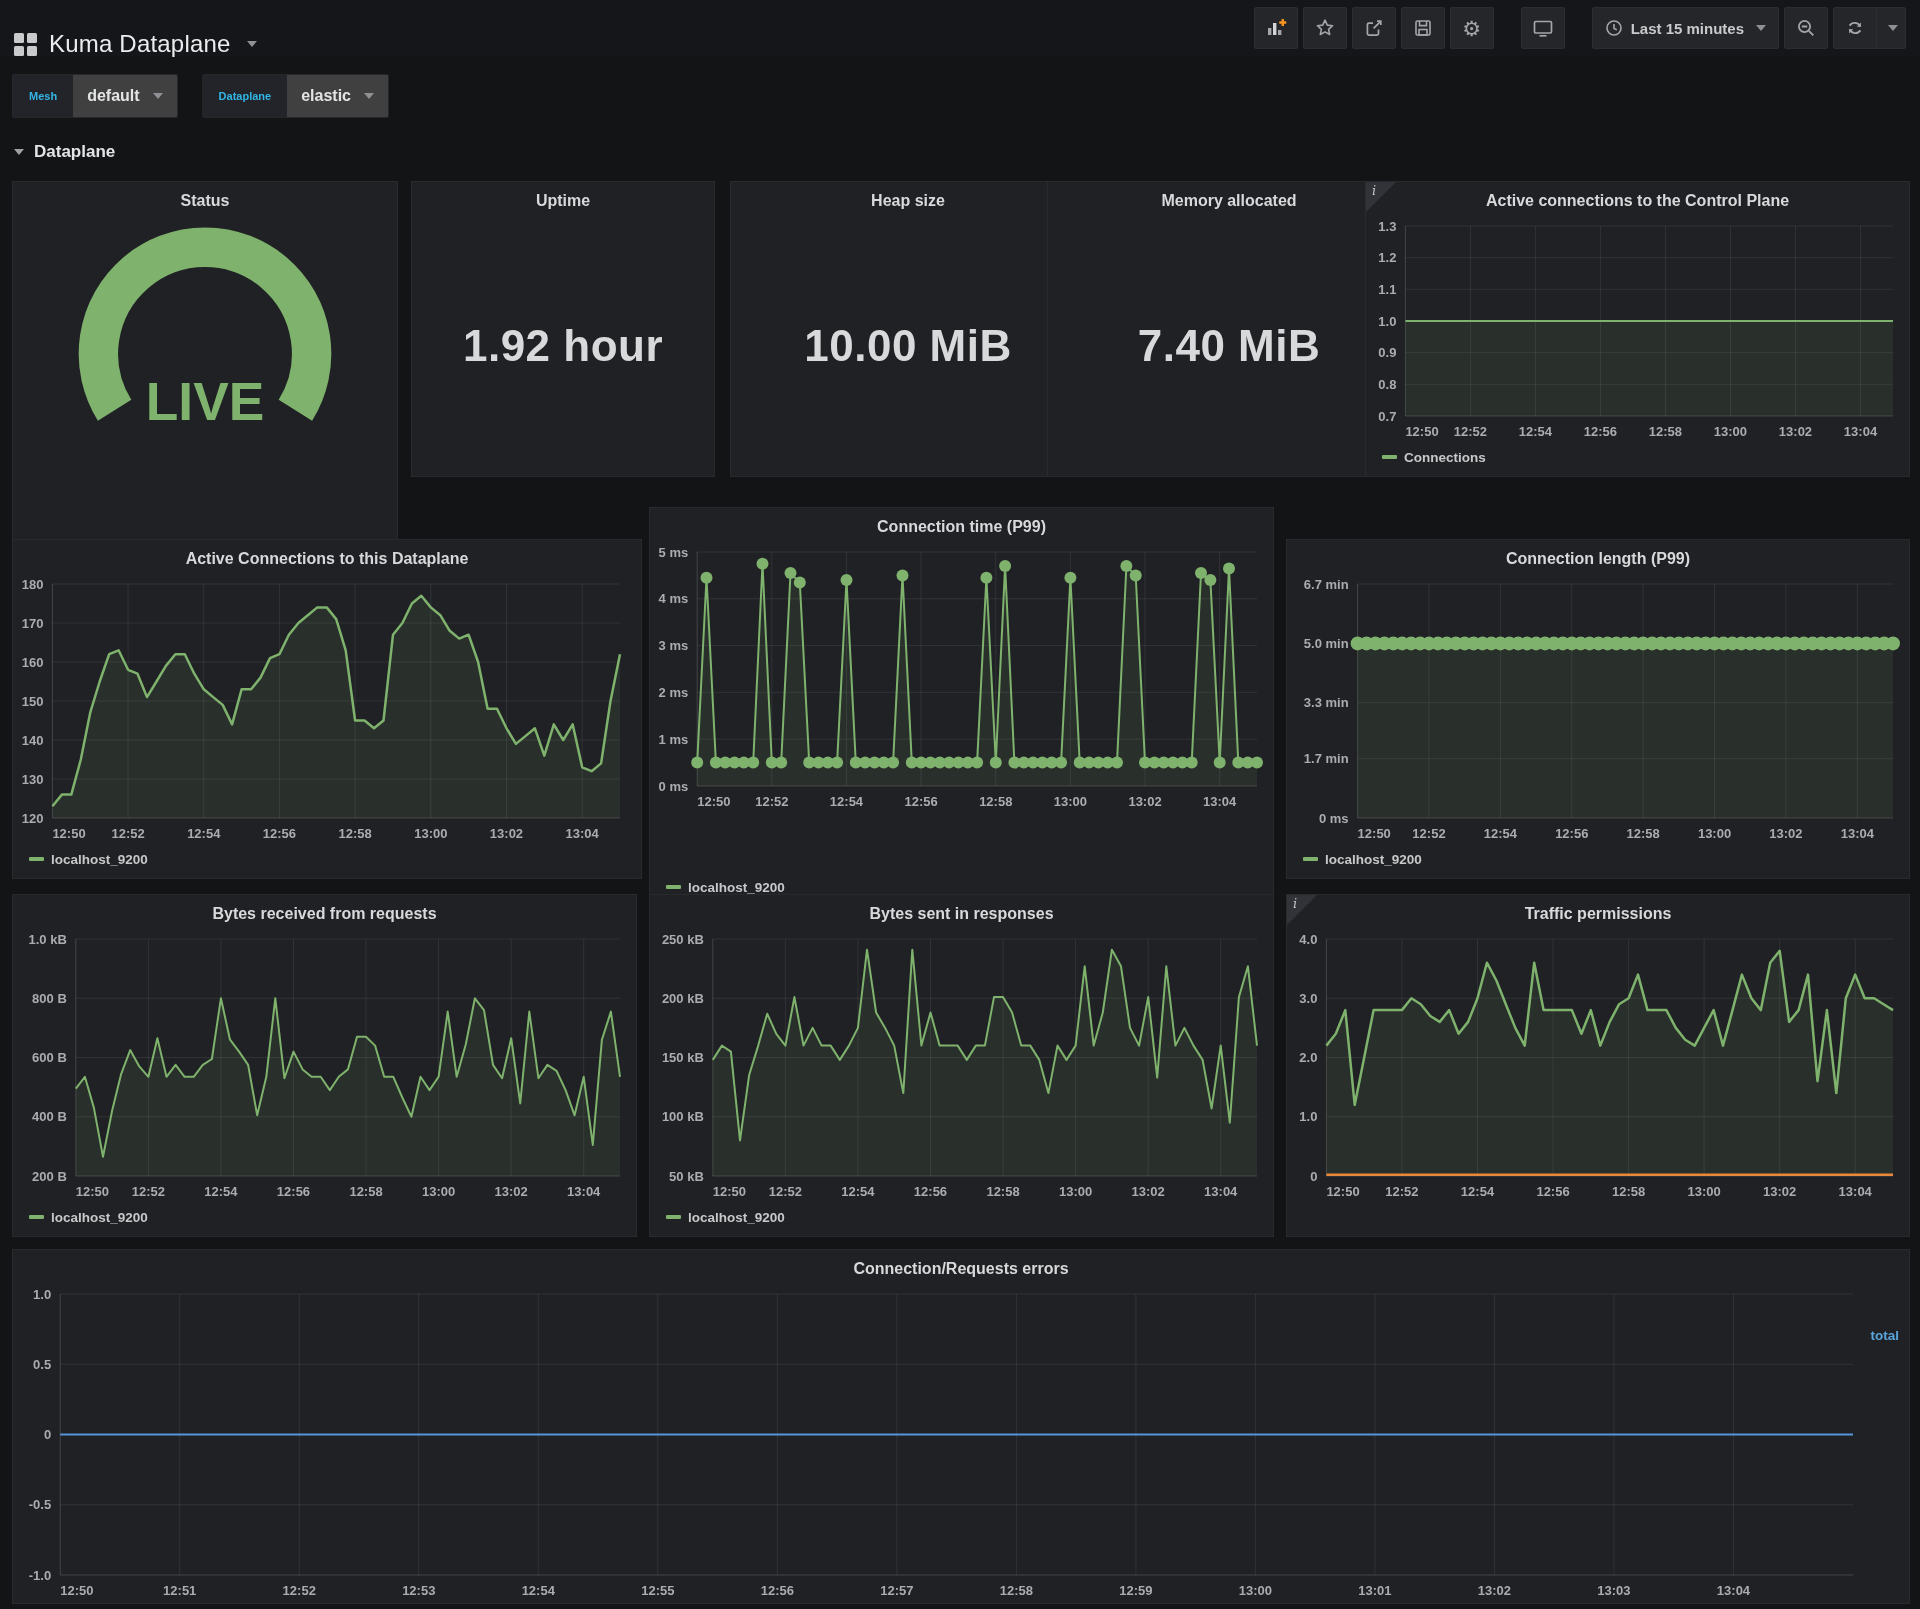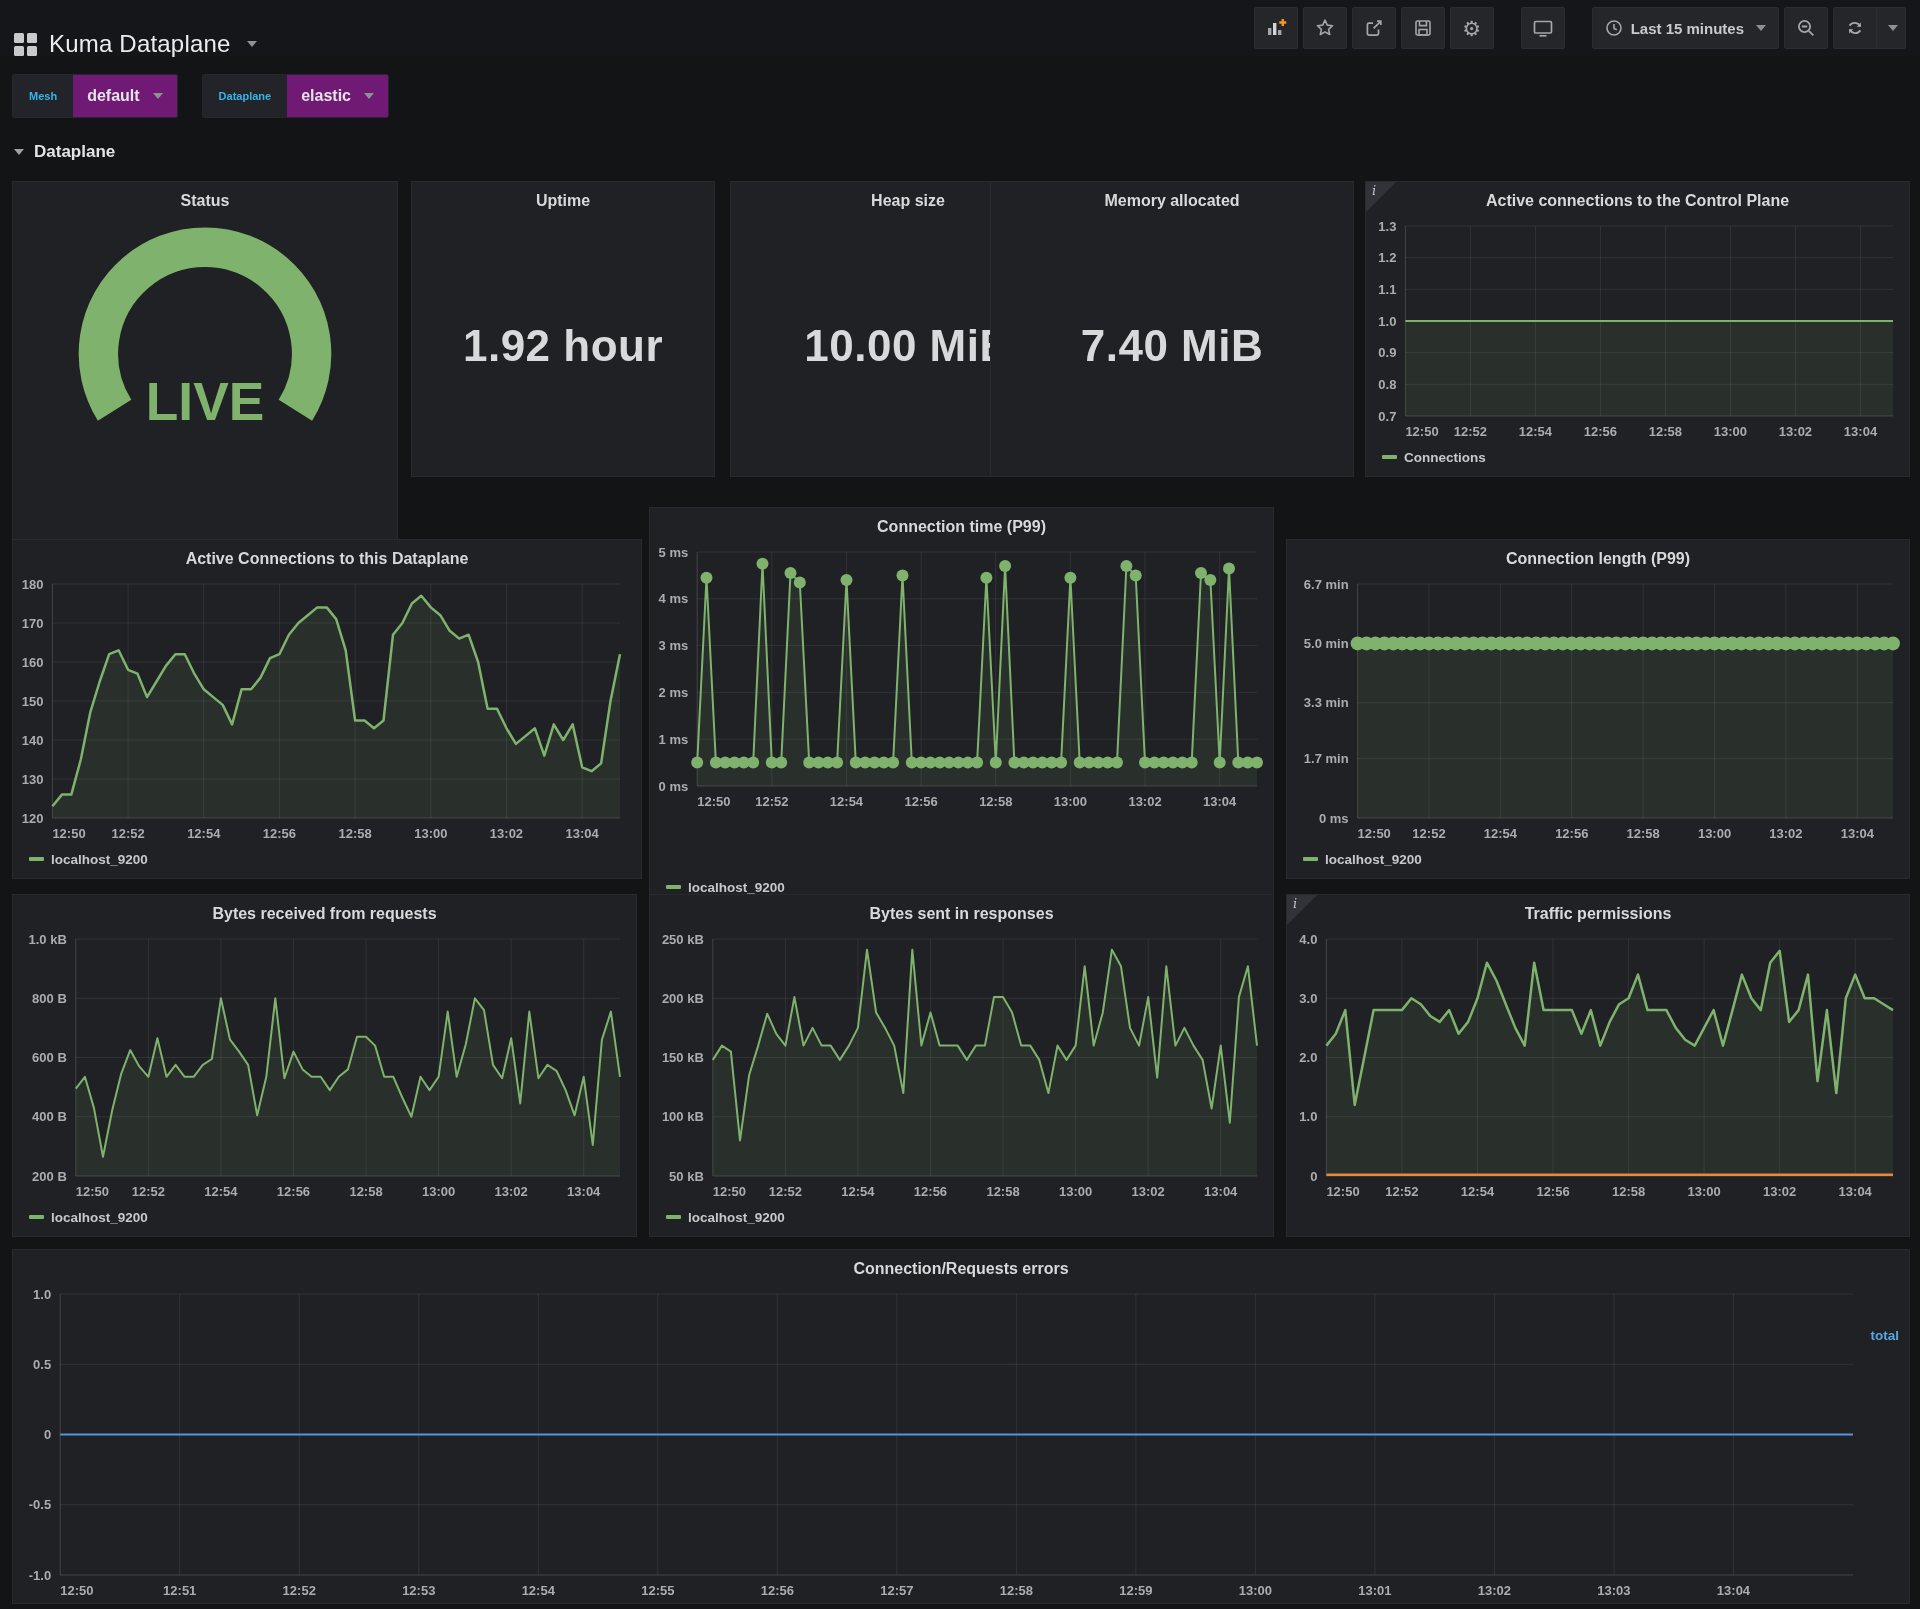--- a/index.html
+++ b/index.html
@@ -18,21 +18,21 @@
   .nav-btn.gap{margin-left:22px;}
   .time-btn{padding:0 12px;gap:8px;font-size:15px;font-weight:700;color:#c9cacb;}
   .refresh-split{display:flex;align-items:stretch;padding:0;}
   .refresh-main{display:flex;align-items:center;justify-content:center;width:42px;}
   .refresh-caret{display:flex;align-items:center;justify-content:center;width:28px;border-left:1px solid #2c2d31;}
 
   
   .submenu{position:absolute;top:74px;left:12px;display:flex;gap:24px;}
   .var-chip{display:flex;align-items:stretch;height:42px;border:1px solid #26272b;border-radius:2px;overflow:hidden;cursor:pointer;}
   .var-label{display:flex;align-items:center;padding:0 16px;background:#222429;color:#33b5e5;font-weight:700;font-size:11px;}
-  .var-value{display:flex;align-items:center;gap:9px;padding:0 14px;background:#701a75;color:#e3e4e6;font-weight:700;font-size:16px;}
+  .var-value{display:flex;align-items:center;gap:9px;padding:0 14px;background:#404040;color:#e3e4e6;font-weight:700;font-size:16px;}
 
   
   .row-head{position:absolute;left:14px;display:flex;align-items:center;gap:10px;cursor:pointer;height:28px;}
   .row-head .chev{width:0;height:0;border-left:5px solid transparent;border-right:5px solid transparent;border-top:6px solid #9fa1a4;}
   .row-head .row-title{font-size:17px;font-weight:700;color:#e3e4e6;}
 
   
   .panel{position:absolute;background:#202124;border:1px solid rgba(255,255,255,0.045);box-sizing:border-box;display:flex;flex-direction:column;}
   .panel-title{height:30px;flex:0 0 30px;display:flex;align-items:center;justify-content:center;font-size:16px;font-weight:700;color:#d8d9da;cursor:pointer;padding-top:4px;}
   .panel-body{flex:1;position:relative;}
@@ -167,21 +167,21 @@
   <div class="panel-body">
       <div class="stat-value">1.92 hour</div>
     </div>
 </div>
 <div class="panel" style="left:730px;top:181px;width:356px;height:296px;text-align:center;">
   <div class="panel-title">Heap size</div>
   <div class="panel-body">
       <div class="stat-value">10.00 MiB</div>
     </div>
 </div>
-<div class="panel" style="left:990px;top:181px;width:364px;height:296px;">
+<div class="panel" style="left:1047px;top:181px;width:364px;height:296px;">
   <div class="panel-title">Memory allocated</div>
   <div class="panel-body">
       <div class="stat-value">7.40 MiB</div>
     </div>
 </div>
 <div class="panel" style="left:1365px;top:181px;width:545px;height:296px;">
   <div class="info-corner">
       <span>i</span>
     </div>
   <div class="panel-title">Active connections to the Control Plane</div>

